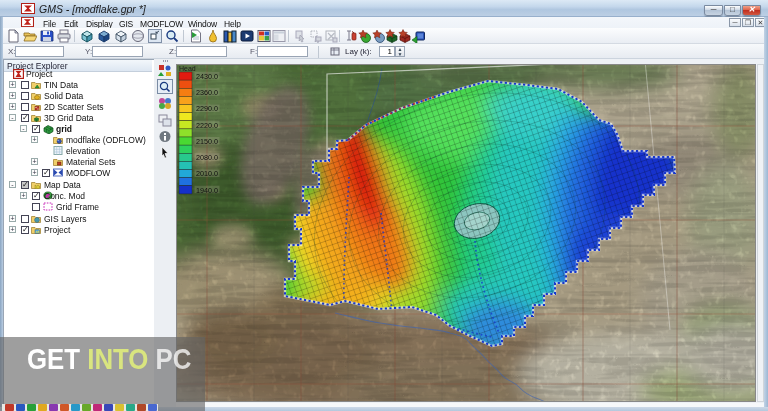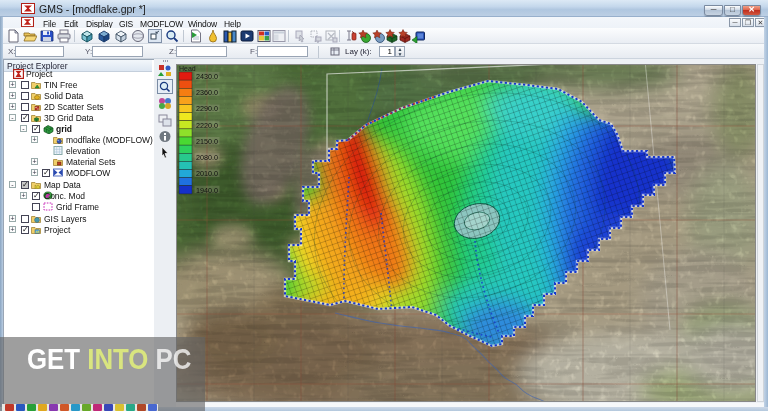--- a/index.html
+++ b/index.html
@@ -1,18 +1,18 @@
 <!DOCTYPE html>
 <html><head><meta charset="utf-8"><style>
 *{margin:0;padding:0;box-sizing:border-box;font-family:"Liberation Sans",sans-serif;}
 html,body{width:768px;height:411px;overflow:hidden;background:#e8eef6;}
 #win{position:absolute;inset:0;}
 .abs{position:absolute;}
 
-#title{left:0;top:0;width:768px;height:17px;background:linear-gradient(#dcE9f5 0%,#c5d8ec 40%,#b0c7e0 60%,#bccfe4 100%);border-bottom:1px solid #98b0cc;}
+#title{left:0;top:0;width:768px;height:17px;background:linear-gradient(#dcE9f5 0%,#c5d8ec 40%,#b0c7e0 60%,#bccfe4 100%);border-bottom:1px solid #98b0cc;font-style:italic;}
 #title .txt{left:39px;top:3px;font-size:10.5px;color:#1a1a1a;}
 .capbtn{top:5px;height:11px;border:1px solid #7a8aa0;border-radius:0 0 3px 3px;box-shadow:0 1px 1px rgba(0,0,0,.2);}
 #btnmin{left:704px;width:19px;background:linear-gradient(#fdfefe,#ccd7e4 45%,#b4c4d6 50%,#c8d4e2);}
 #btnmax{left:724px;width:17px;background:linear-gradient(#fdfefe,#ccd7e4 45%,#b4c4d6 50%,#c8d4e2);}
 #btncls{left:742px;width:19px;background:linear-gradient(#f0a088,#dd6048 45%,#c03020 50%,#d05840);}
 .capbtn span{position:absolute;left:0;right:0;top:-1px;text-align:center;font-size:8px;color:#333;}
 #btncls span{color:#fff;font-weight:bold;}
 
 #menu{left:0;top:17px;width:768px;height:25px;background:linear-gradient(#f4f7fb,#e6edf5);border-bottom:1px solid #d0d8e4;}
 .mitem{position:absolute;top:1.5px;font-size:8.5px;letter-spacing:-0.2px;color:#111;}
@@ -242,21 +242,21 @@
               </svg></span>
             <span class="tlab" style="left:22px">Project</span>
           </div>
           <div class="trow" style="left:0;top:20px">
             <div class="exp" style="left:5px;top:1px">+</div>
             <div class="cb" style="left:17px;top:0.5px"></div>
             <span class="abs" style="left:27px;top:0px"><svg viewBox="0 0 10 9" width="10" height="9">
                 <path d="M0.5 2.5 h3.5 l1 1 h4.5 v5 h-9 z" fill="#f0cf6a" stroke="#9a7a28" stroke-width="0.7"></path>
                 <path d="M4 8 l2.2-3 2 3 z" fill="#2a9c3a" stroke="#14601c" stroke-width="0.5"></path>
               </svg></span>
-            <span class="tlab" style="left:40px">TIN Free</span>
+            <span class="tlab" style="left:40px">TIN Data</span>
           </div>
           <div class="trow" style="left:0;top:31px">
             <div class="exp" style="left:5px;top:1px">+</div>
             <div class="cb" style="left:17px;top:0.5px"></div>
             <span class="abs" style="left:27px;top:0px"><svg viewBox="0 0 10 9" width="10" height="9">
                 <path d="M0.5 2.5 h3.5 l1 1 h4.5 v5 h-9 z" fill="#f0cf6a" stroke="#9a7a28" stroke-width="0.7"></path>
                 <ellipse cx="6" cy="6.5" rx="2.6" ry="2" fill="#e0b020" stroke="#806010" stroke-width="0.5"></ellipse>
               </svg></span>
             <span class="tlab" style="left:40px">Solid Data</span>
           </div>
@@ -290,21 +290,21 @@
               </svg></span>
             <span class="tlab" style="left:52px"><b>grid</b></span>
           </div>
           <div class="trow" style="left:0;top:75px">
             <div class="exp" style="left:27px;top:1px">+</div>
             <span class="abs" style="left:49px;top:0px"><svg viewBox="0 0 10 9" width="10" height="9">
                 <path d="M0.5 2.5 h3.5 l1 1 h4.5 v5 h-9 z" fill="#f0cf6a" stroke="#9a7a28" stroke-width="0.7"></path>
                 <circle cx="6.2" cy="6.2" r="2.2" fill="#3858b8" stroke="#1a2a60" stroke-width="0.5"></circle>
                 <circle cx="5.2" cy="5.4" r="0.7" fill="#9ab0e0"></circle>
               </svg></span>
-            <span class="tlab" style="left:62px">modflake (MODFLOW)</span>
+            <span class="tlab" style="left:62px">modflake (ODFLOW)</span>
           </div>
           <div class="trow" style="left:0;top:86px">
             <span class="abs" style="left:49px;top:0px"><svg viewBox="0 0 10 9" width="10" height="9">
                 <rect x="1" y="0.5" width="8" height="8" fill="#eef4fa" stroke="#8aa"></rect>
                 <path d="M1 3.3 h8 M1 6 h8 M3.7 0.5 v8 M6.4 0.5 v8" stroke="#aac4d8" stroke-width="0.6"></path>
               </svg></span>
             <span class="tlab" style="left:62px">elevation</span>
           </div>
           <div class="trow" style="left:0;top:97px">
             <div class="exp" style="left:27px;top:1px">+</div>

